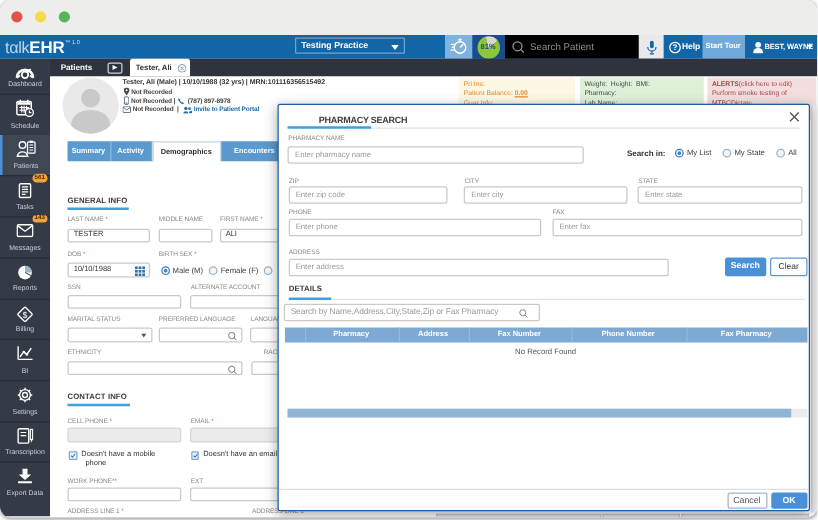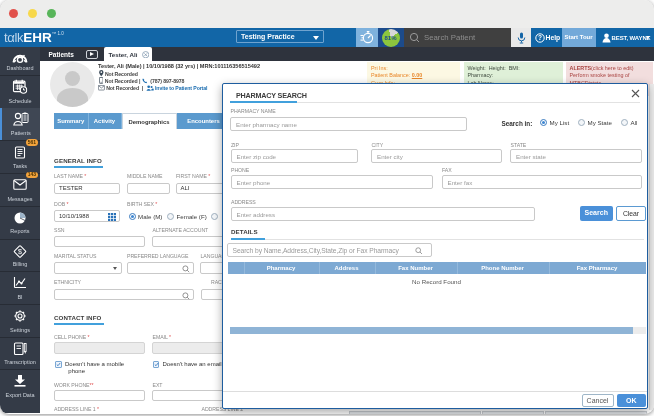--- a/index.html
+++ b/index.html
@@ -62,21 +62,21 @@
         <line x1="1.5" y1="7.8" x2="3.2" y2="7.8" stroke="#fff" stroke-width="1.1"></line>
         <line x1="0.5" y1="10.1" x2="3.5" y2="10.1" stroke="#fff" stroke-width="1.1"></line>
       </svg>
     </div>
 
     <div class="abs" style="left:377.5px;top:0;width:26.5px;height:18.5px;background:#1c4b8b;">
       <div class="abs" style="left:4px;top:0.5px;width:18px;height:18px;border-radius:50%;background:conic-gradient(from -15deg,#d8d8d8 0deg 66deg,#8cc63e 66deg 360deg);"></div>
       <div class="abs" style="left:4px;top:0.5px;width:18px;height:18px;font-size:6px;font-weight:bold;color:#1c4b8b;text-align:center;line-height:19px;">81%</div>
     </div>
 
-    <div class="abs" style="left:404px;top:0;width:127px;height:18.5px;background:#404040;">
+    <div class="abs" style="left:404px;top:0;width:127px;height:18.5px;background:#000000;">
       <svg class="abs" style="left:5px;top:4px;" width="11" height="11" viewBox="0 0 11 11">
         <circle cx="5" cy="5" r="3.6" fill="none" stroke="#9a9a9a" stroke-width="1"></circle>
         <line x1="7.5" y1="7.5" x2="10" y2="10" stroke="#9a9a9a" stroke-width="1"></line>
       </svg>
       <div class="abs" style="left:20px;top:5px;font-size:7.8px;color:#8d8d8d;">Search Patient</div>
       <div class="abs" style="left:107px;top:0;width:20px;height:18.5px;background:#e9e9e9;">
         <svg class="abs" style="left:6px;top:3.5px;" width="9" height="12" viewBox="0 0 9 12">
           <rect x="3" y="0.5" width="3" height="6" rx="1.5" fill="#1565a7"></rect>
           <path d="M1.2 5.5 a3.3 3.3 0 0 0 6.6 0" fill="none" stroke="#1565a7" stroke-width="1"></path>
           <line x1="4.5" y1="9" x2="4.5" y2="10.5" stroke="#1565a7" stroke-width="1"></line>
@@ -388,21 +388,21 @@
     <div class="lbl" style="left:54px;top:405.5px;">ADDRESS LINE 1 <span class="req">*</span></div>
     <div class="lbl" style="left:201.5px;top:405.5px;">ADDRESS LINE 2</div>
 
     <div class="abs" style="left:348.5px;top:410.5px;width:130px;height:6px;background:#e2e5e9;border:1px solid #c6cacf;border-bottom:none;"></div>
     <div class="abs" style="left:481.5px;top:410.5px;width:60px;height:6px;background:#e2e5e9;border:1px solid #c6cacf;border-bottom:none;"></div>
     <div class="abs" style="left:544.5px;top:410.5px;width:100px;height:6px;background:#e2e5e9;border:1px solid #c6cacf;border-bottom:none;"></div>
 
     <div class="abs" style="left:648.5px;top:84px;width:5.5px;height:326px;background:#ececec;border-left:1px solid #d8d8d8;"></div>
   </div>
   <div id="modal" style="position:absolute;left:222px;top:83px;width:425.5px;height:325.5px;background:#fff;border:1.5px solid #1e5d9f;border-radius:2px;box-shadow:0 3px 10px rgba(0,0,0,.35);box-sizing:border-box;">
-    <div class="abs" style="left:3px;top:6.5px;font-size:7.2px;font-weight:bold;color:#3c3c3c;letter-spacing:-0.2px;padding-left:10px;">PHARMACY SEARCH</div>
+    <div class="abs" style="left:22px;top:6.5px;font-size:7.2px;font-weight:bold;color:#3c3c3c;letter-spacing:-0.2px;padding-left:10px;">PHARMACY SEARCH</div>
     <svg class="abs" style="right:7px;top:5px;" width="9" height="9" viewBox="0 0 9 9">
           <path d="M1 1 L8 8 M8 1 L1 8" stroke="#555" stroke-width="1.1"></path>
         </svg>
     <div class="bluline" style="left:7px;top:16.5px;width:67px;"></div>
     <div class="abs" style="left:74px;top:17.5px;right:7px;height:1px;background:#e2e2e2;"></div>
     <div class="lbl" style="left:7.5px;top:24px;">PHARMACY NAME</div>
     <div class="inp" style="left:7px;top:33px;width:237px;height:14px;">
           <span class="ph">Enter pharmacy name</span>
         </div>
     <div class="abs" style="left:278.5px;top:35.5px;font-size:6.4px;font-weight:bold;color:#333;">Search in:</div>

